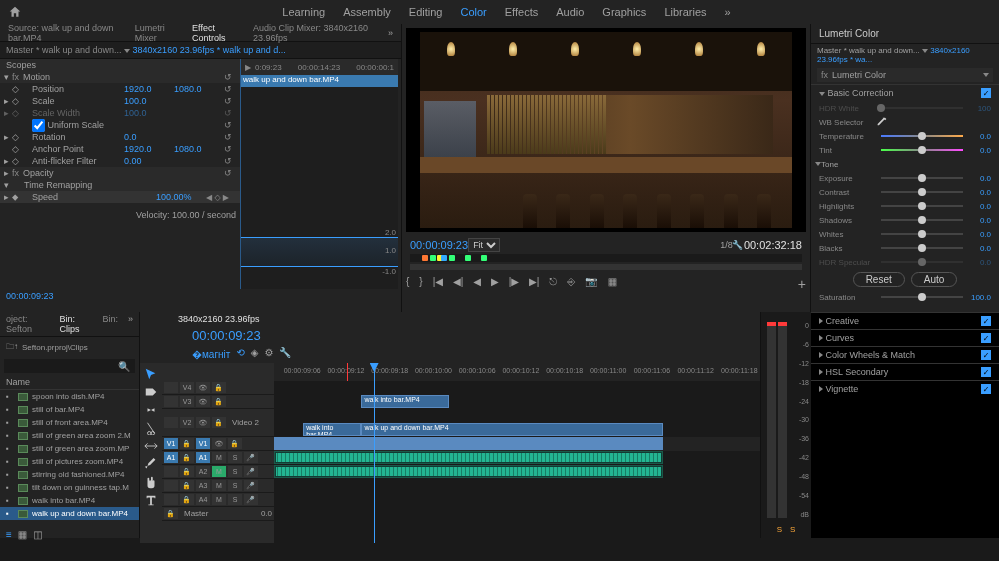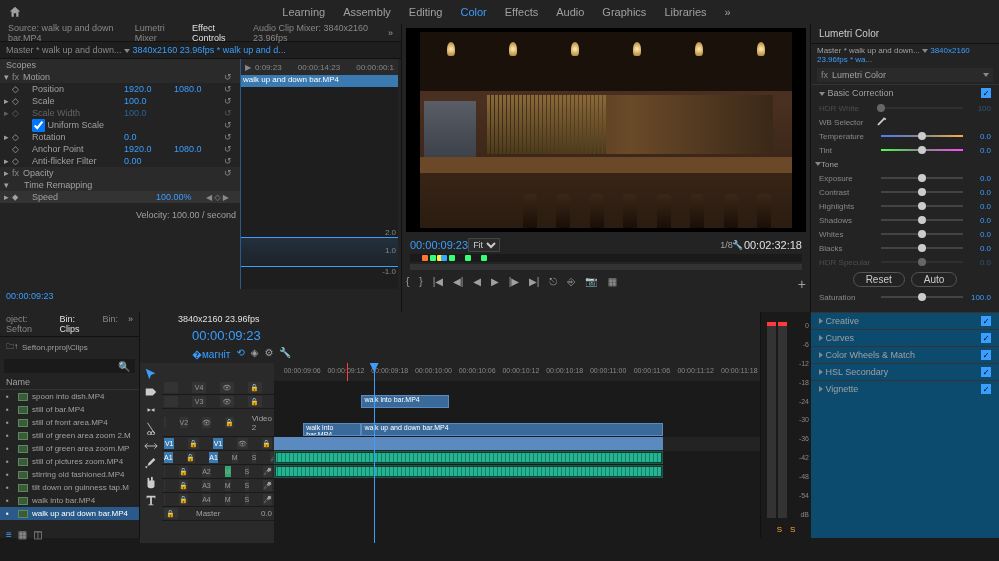--- a/index.html
+++ b/index.html
@@ -82,21 +82,21 @@
 .proj-footer { position: absolute; bottom: 18px; left: 0; width: 140px; padding: 3px 6px; display: flex; gap: 6px; }
 .tl { flex: 1; background: #232323; border-right: 1px solid #111; position: relative; }
 .tl-hdr { padding: 2px 8px; font-size: 9px; display: flex; align-items: center; gap: 8px; }
 .tl-tc { color: #3a9eff; font-size: 13px; padding: 2px 30px; }
 .tl-tools { display: flex; gap: 6px; padding: 2px 30px; }
 .tl-body { display: flex; height: 180px; }
 .tl-toolcol { width: 22px; background: #2a2a2a; display: flex; flex-direction: column; gap: 4px; padding: 4px 2px; align-items: center; }
 .tool-ic { width: 14px; height: 14px; fill: #ccc; }
 .tool-ic.active { fill: #3a9eff; }
 .tl-trackhdr { width: 112px; background: #2a2a2a; }
-.track-row { display: flex; align-items: center; height: 14px; border-bottom: 1px solid #1a1a1a; padding: 0 2px; gap: 14px; font-size: 8px; }
+.track-row { display: flex; align-items: center; height: 14px; border-bottom: 1px solid #1a1a1a; padding: 0 2px; gap: 2px; font-size: 8px; }
 .track-btn { width: 14px; height: 11px; background: #333; display: flex; align-items: center; justify-content: center; font-size: 7px; color: #999; }
 .track-btn.on { background: #3a7ab0; color: #fff; }
 .tl-tracks { flex: 1; background: #1a1a1a; position: relative; overflow: hidden; }
 .tl-ruler { height: 18px; background: #232323; display: flex; font-size: 7px; color: #888; position: relative; }
 .ruler-tick { position: absolute; top: 4px; }
 .tl-playhead { position: absolute; top: 0; bottom: 0; width: 1px; background: #3a9eff; z-index: 10; }
 .tl-playhead::before { content: ''; position: absolute; top: 0; left: -4px; width: 9px; height: 9px; background: #3a9eff; clip-path: polygon(0 0, 100% 0, 50% 100%); }
 .tl-mark-red { position: absolute; top: 0; width: 1px; height: 18px; background: #ff3a3a; }
 .clip { position: absolute; height: 13px; border: 1px solid #5a8ac0; background: #3a6a9a; font-size: 7px; color: #fff; padding: 0 2px; overflow: hidden; }
 .clip.audio { background: #133a33; border-color: #1a5a4a; }
@@ -719,21 +719,21 @@
         <div>-48</div>
         <div>-54</div>
         <div>dB</div>
       </div>
     <div class="meter-solo">
         <span>S</span>
         <span>S</span>
       </div>
   </div>
 
-  <div style="width:188px;background:#0c4a6e">
+  <div style="width:188px;background:#000000">
     <div class="lum-sec">
         <span><span class="chev rt"></span> <span>Creative</span></span>
         <span class="lum-chk"></span>
       </div>
     <div class="lum-sec">
         <span><span class="chev rt"></span> <span>Curves</span></span>
         <span class="lum-chk"></span>
       </div>
     <div class="lum-sec">
         <span><span class="chev rt"></span> <span>Color Wheels &amp; Match</span></span>

